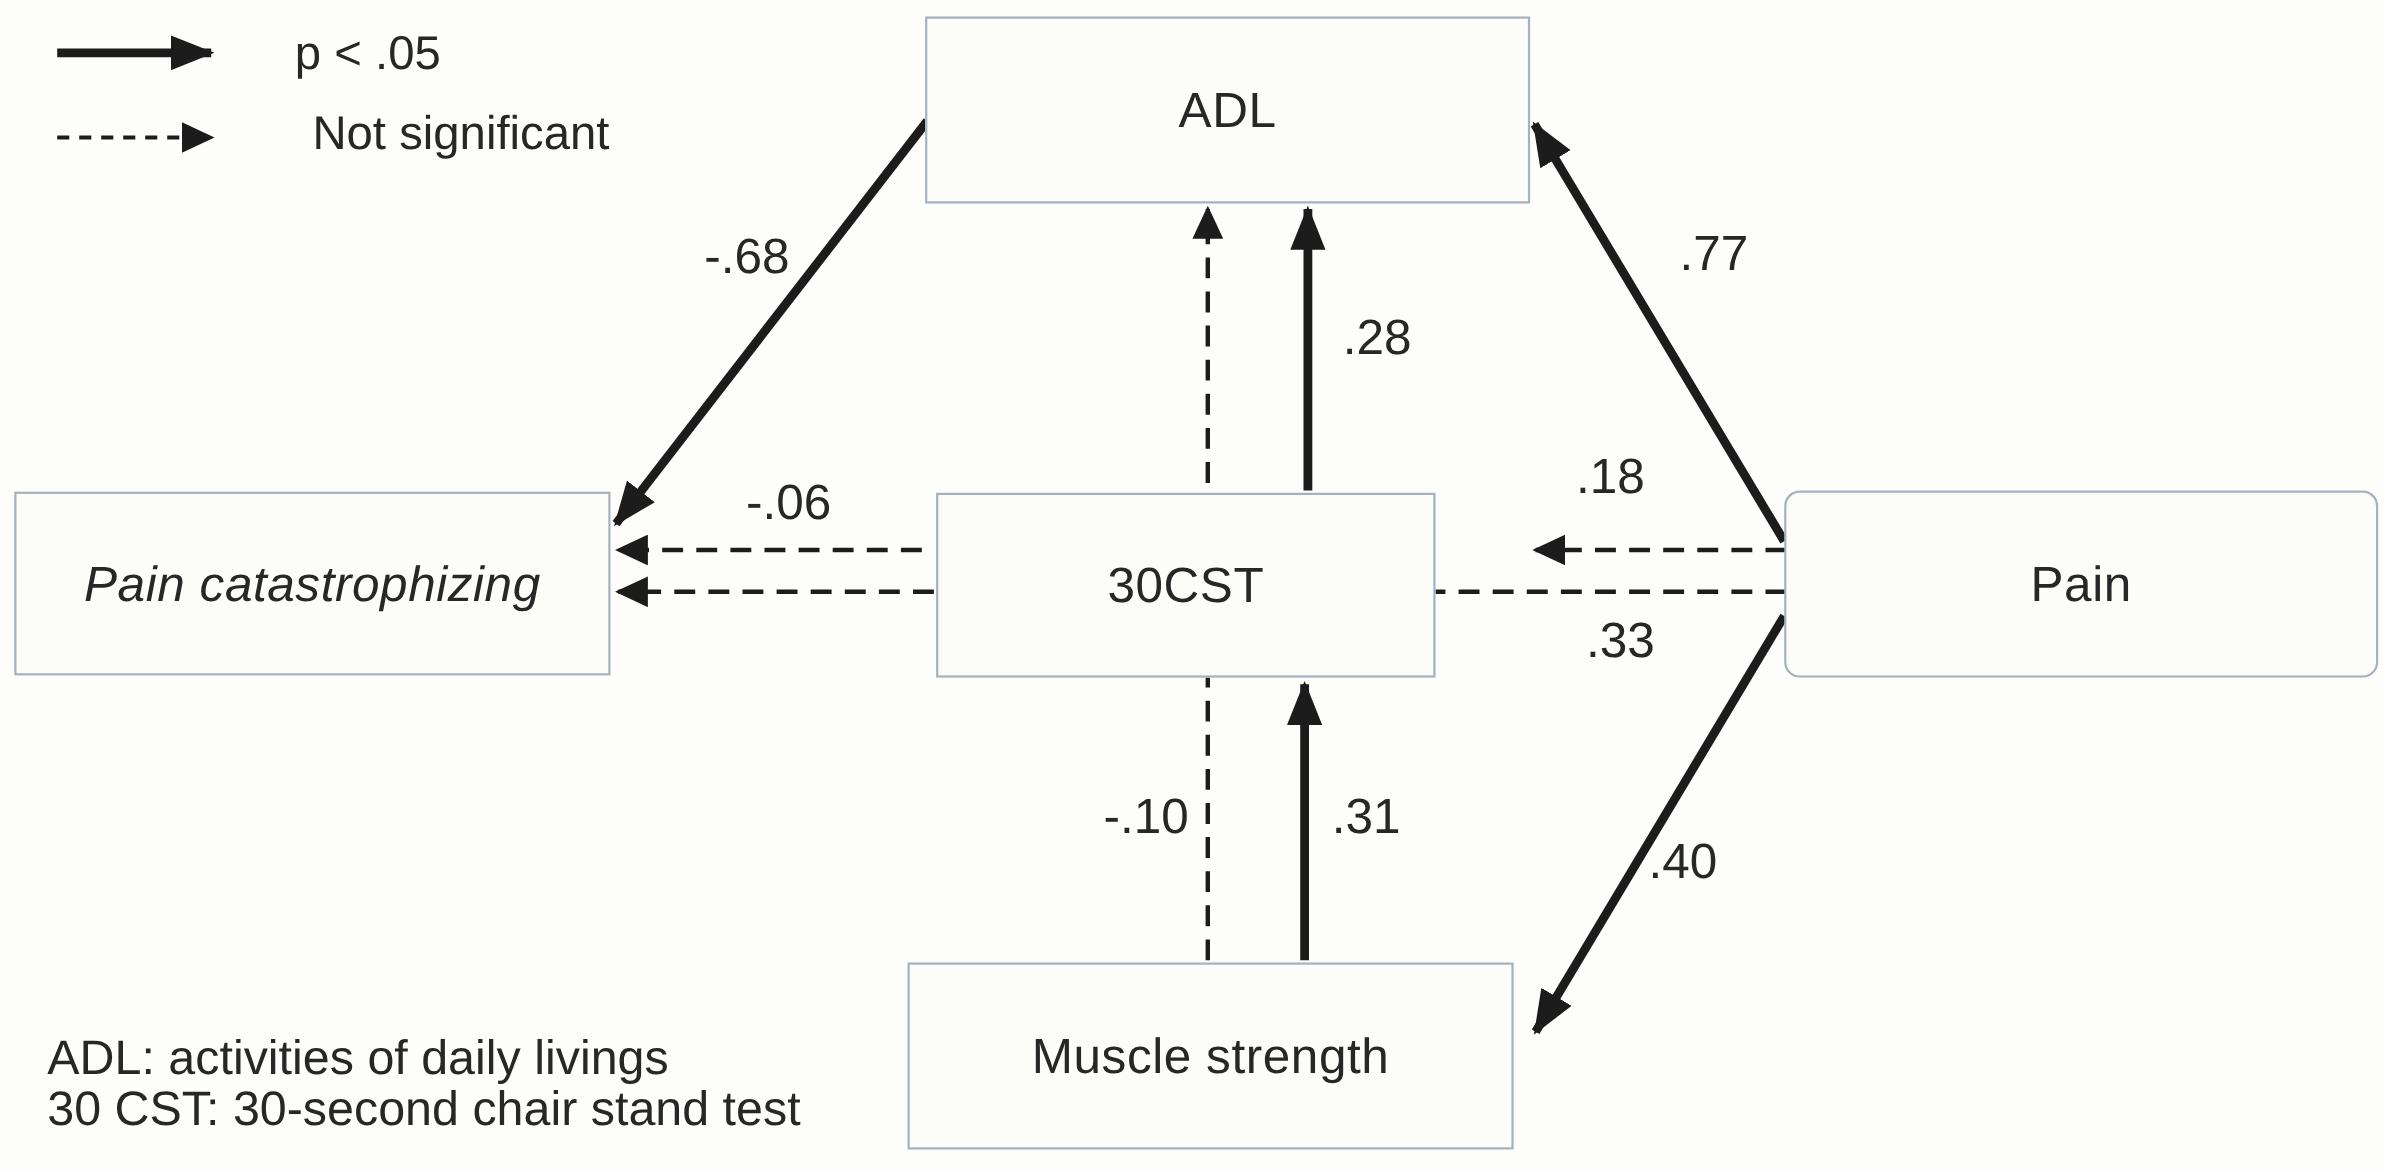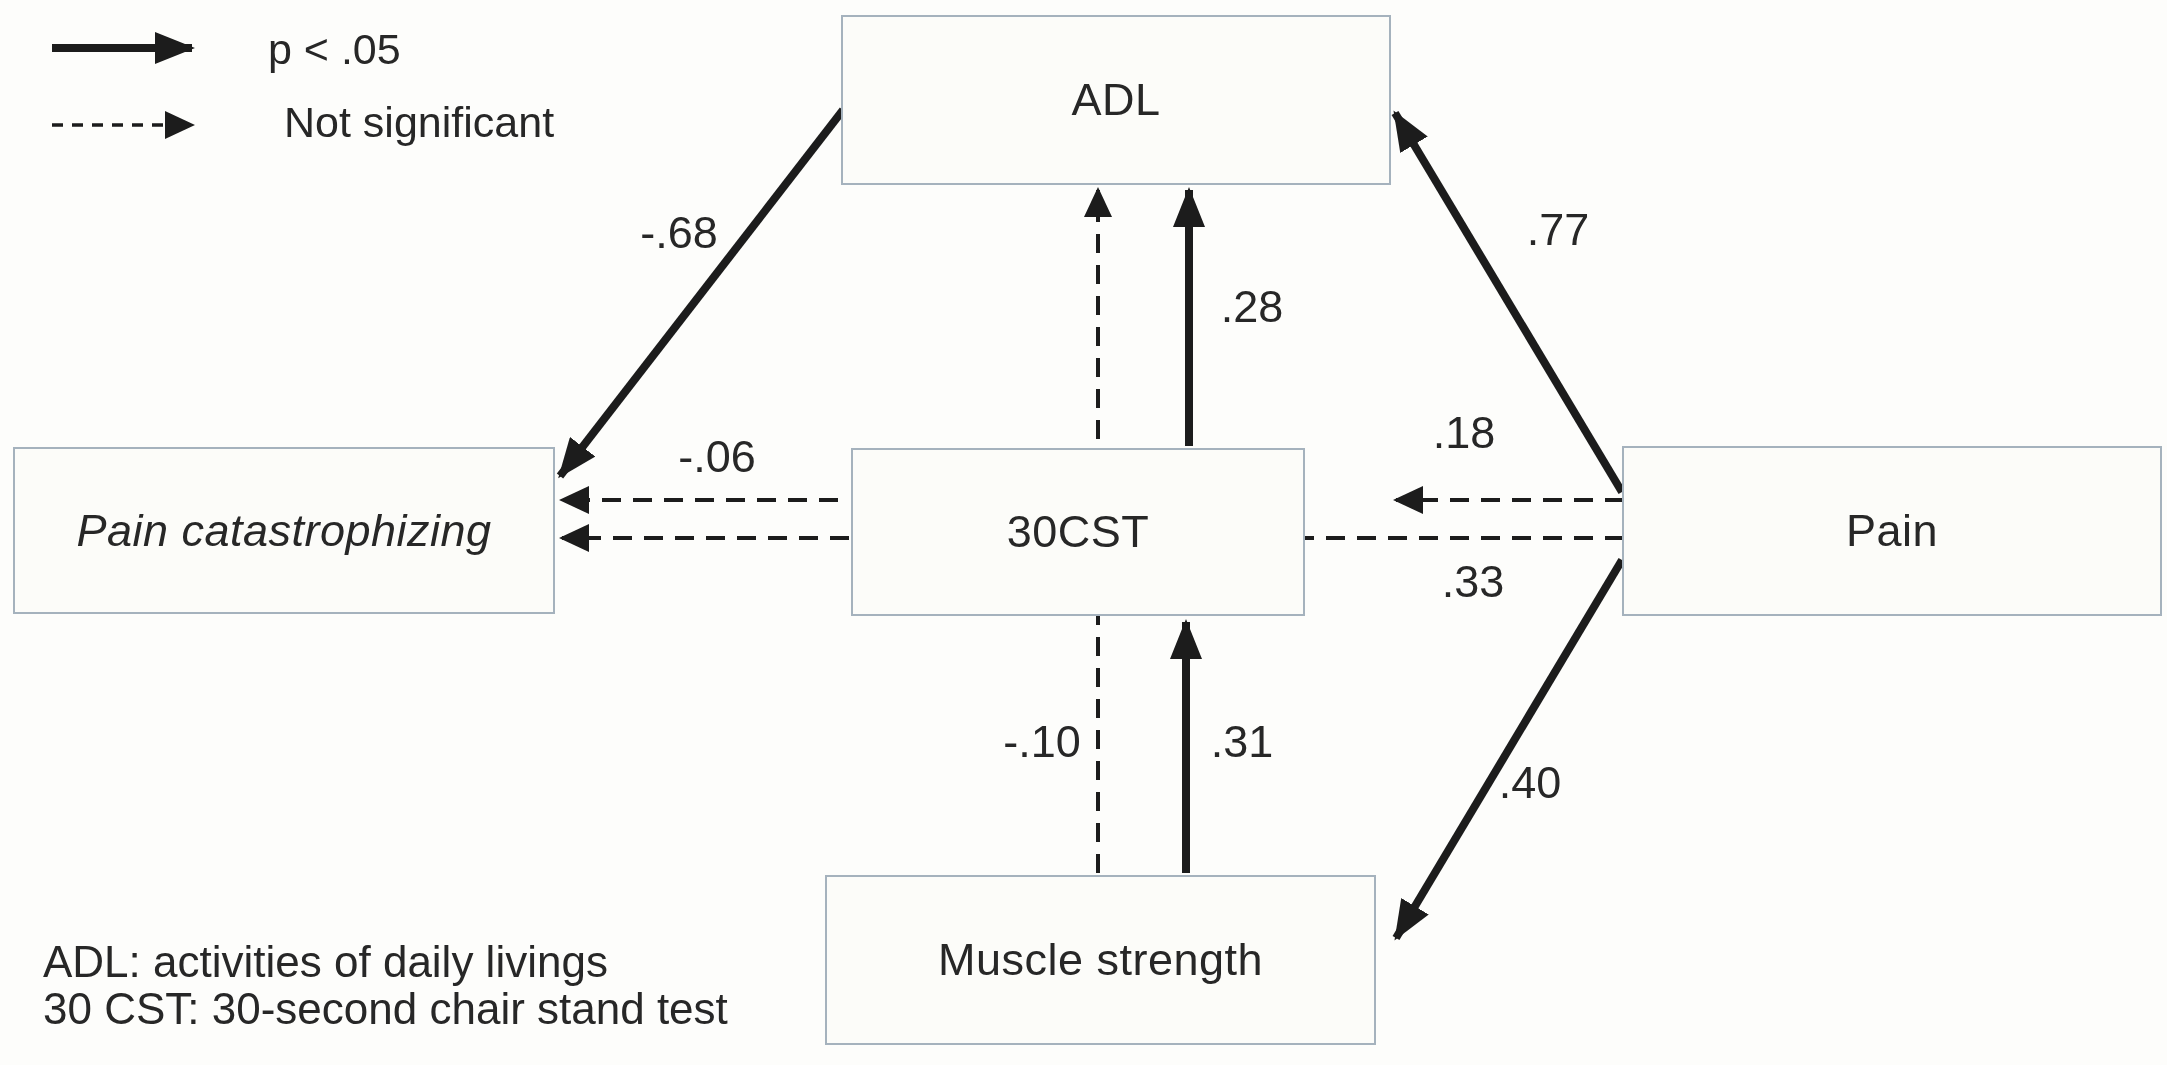--- a/index.html
+++ b/index.html
@@ -94,21 +94,21 @@
   </div>
 
   <div class="node" style="left:13px; top:447px; width:542px; height:167px;font-style:italic;">
     <span>Pain catastrophizing</span>
   </div>
 
   <div class="node" style="left:840px; top:448px; width:454px; height:168px;margin-left:11px;">
     <span>30CST</span>
   </div>
 
-  <div class="node" style="left:1622px; top:446px; width:540px; height:170px;">
+  <div class="node" style="left:1622px; top:446px; width:540px; height:170px;border-radius:14px;">
     <span>Pain</span>
   </div>
 
   <div class="node" style="left:825px; top:875px; width:551px; height:170px;">
     <span>Muscle strength</span>
   </div>
 
   <div class="coef" style="left:679px; top:233px;">-.68</div>
   <div class="coef" style="left:717px; top:457px;">-.06</div>
   <div class="coef" style="left:1252px; top:307px;">.28</div>

